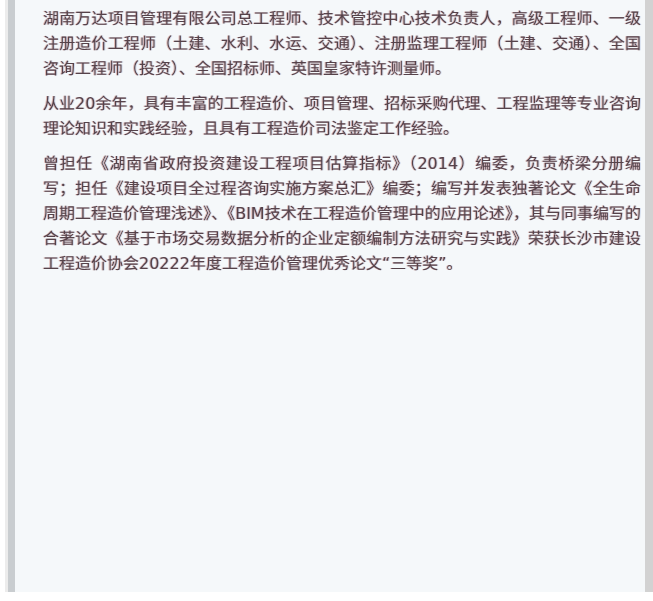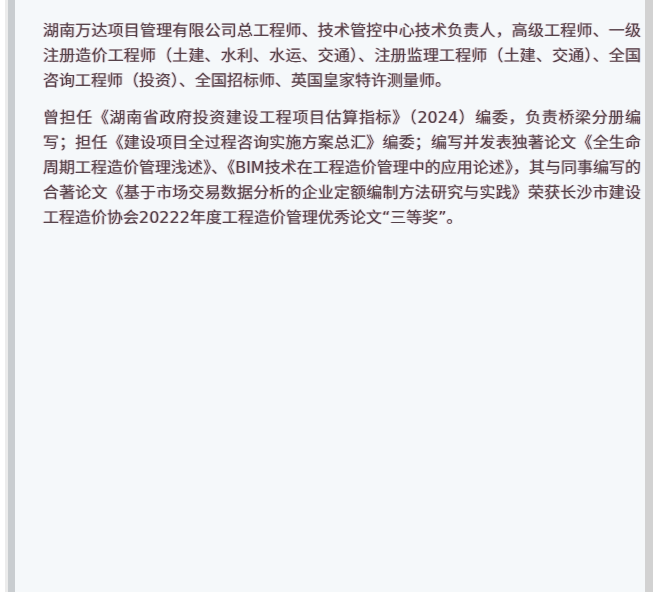--- a/index.html
+++ b/index.html
@@ -56,21 +56,21 @@
     height: 9px;
     background: var(--outer-bg, #ffffff);
   }
   .paragraphs {
     box-sizing: border-box;
     width: 100%;
     height: 100%;
     padding: 6px 4px 0 28px;
   }
   .paragraphs p {
-    margin: 12px 0 10px 0;
+    margin: 0 0 10px 0;
     font-size: 16px;
     line-height: 25px;
     color: var(--text-color, #55424a);
     text-align: justify;
     text-justify: inter-character;
     letter-spacing: 0;
     
     text-shadow: -1px 0 0 var(--fringe-red, rgba(184,72,52,0.35)),
                   1px 0 0 var(--fringe-blue, rgba(96,126,200,0.25));
   }
@@ -78,19 +78,20 @@
 </head>
 <body>
 
 <div class="stage" lang="zh-CN">
   <div class="left-line"></div>
   <div class="left-gutter"></div>
 
   <div class="content">
     <div class="paragraphs">
         <p>湖南万达项目管理有限公司总工程师、技术管控中心技术负责人，高级工程师、一级注册造价工程师（土建、水利、水运、交通）、注册监理工程师（土建、交通）、全国咨询工程师（投资）、全国招标师、英国皇家特许测量师。</p>
-        <p>曾担任《湖南省政府投资建设工程项目估算指标》（2024）编委，负责桥梁分册编写；担任《建设项目全过程咨询实施方案总汇》编委；编写并发表独著论文《全生命周期工程造价管理浅述》、《BIM技术在工程造价管理中的应用论述》，其与同事编写的合著论文《基于市场交易数据分析的企业定额编制方法研究与实践》荣获长沙市建设工程造价协会20222年度工程造价管理优秀论文“三等奖”。</p>
+        <p>从业20余年，具有丰富的工程造价、项目管理、招标采购代理、工程监理等专业咨询理论知识和实践经验，且具有工程造价司法鉴定工作经验。</p>
+        <p>曾担任《湖南省政府投资建设工程项目估算指标》（2014）编委，负责桥梁分册编写；担任《建设项目全过程咨询实施方案总汇》编委；编写并发表独著论文《全生命周期工程造价管理浅述》、《BIM技术在工程造价管理中的应用论述》，其与同事编写的合著论文《基于市场交易数据分析的企业定额编制方法研究与实践》荣获长沙市建设工程造价协会20222年度工程造价管理优秀论文“三等奖”。</p>
       </div>
   </div>
 
   <div class="right-gutter"></div>
   <div class="bottom-strip"></div>
 </div>
 
 </body></html>

